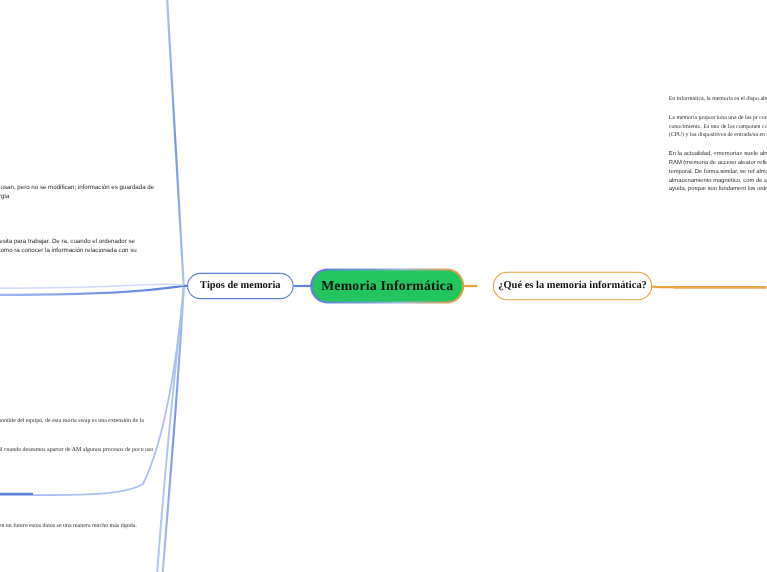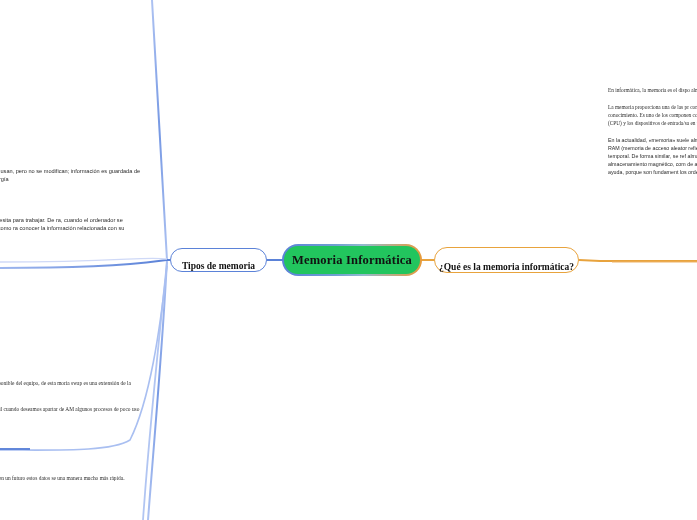--- a/index.html
+++ b/index.html
@@ -10,21 +10,21 @@
     position:relative;
     font-family:"Liberation Serif", serif;
   }
   #canvas{position:absolute;left:0;top:0;width:697px;height:520px;overflow:hidden;}
   svg.links{position:absolute;left:0;top:0;width:697px;height:520px;pointer-events:none;}
 
   
   .node{
     position:absolute;
     box-sizing:border-box;
-    display:flex;align-items:flex-end;justify-content:center;
+    display:flex;align-items:center;justify-content:center;
     text-align:center;
     background:#ffffff;
     white-space:nowrap;
   }
   .node-center{
     left:283px;top:245px;width:138px;height:30px;
     border:1.6px solid #6f9fd0;
     border-radius:15px;
     font-family:"Liberation Serif", serif;
     font-weight:bold;font-size:12.5px;color:#111111;
@@ -42,21 +42,21 @@
     display:flex;align-items:center;justify-content:center;
     z-index:1;
   }
   .node-left{
     left:170px;top:248px;width:97px;height:24px;
     border:1.5px solid #5b82d8;
     border-radius:12px;
     font-weight:bold;font-size:9.5px;color:#111;
   }
   .node-right{
-    left:434px;top:247px;width:145px;height:26px;
+    left:448px;top:247px;width:145px;height:26px;
     border:1.5px solid #e8a33d;
     border-radius:13px;
     font-weight:bold;font-size:9.5px;color:#111;
   }
 
   
   .tblock{
     position:absolute;
     color:#2b2b2b;
     box-sizing:border-box;

